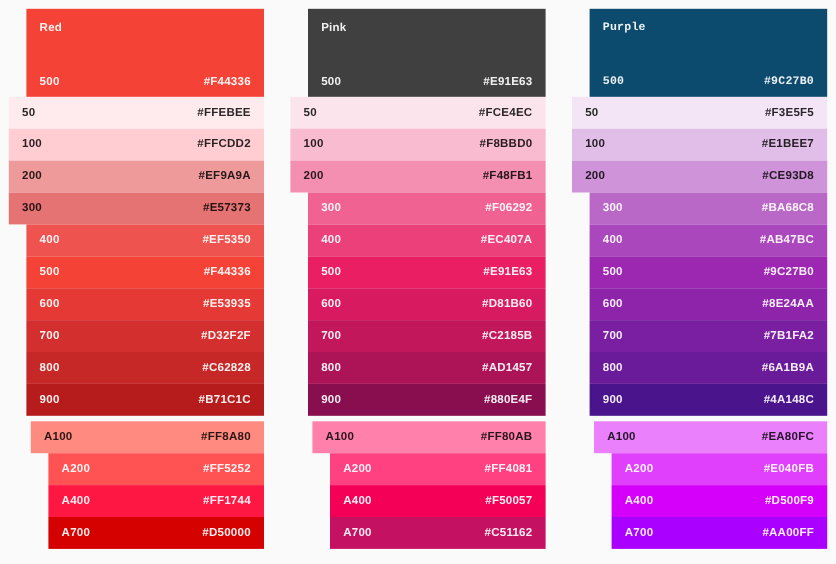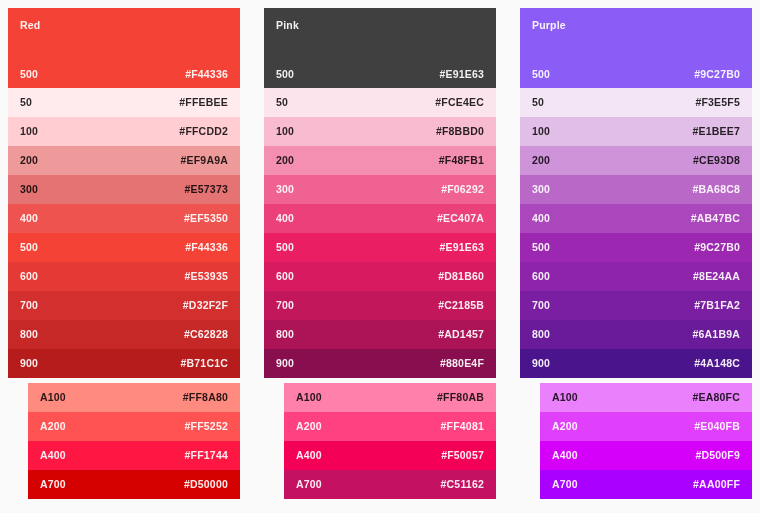--- a/index.html
+++ b/index.html
@@ -67,21 +67,21 @@
     left: 12px;
     top: 12px;
     font-size: 10.5px;
     font-weight: bold;
     letter-spacing: 0.2px;
   }
 
   .swatch-name { text-align: right; }
   .swatch-hex  { text-align: left; }
 
-  .on-dark  { color: rgba(255,255,255,0.92); }
+  .on-dark  { color: rgba(255,255,255,0.92); margin-left: 16px; }
   .on-light { color: rgba(0,0,0,0.84); }
 </style>
 </head>
 <body style="background: rgb(250, 250, 250);">
 
 <div id="palette-board">
     <div class="palette-card">
       <div class="swatch swatch-header on-dark" style="background: rgb(244, 67, 54);">
         <span class="palette-title">Red</span>
         <span class="swatch-name">500</span>
@@ -209,21 +209,21 @@
           <span class="swatch-name">A400</span>
           <span class="swatch-hex">#F50057</span>
         </div>
         <div class="swatch on-dark" style="background: rgb(197, 17, 98);">
           <span class="swatch-name">A700</span>
           <span class="swatch-hex">#C51162</span>
         </div>
       </div>
     </div>
     <div class="palette-card">
-      <div class="swatch swatch-header on-dark" style="background: #8b5cf6;">
+      <div class="swatch swatch-header on-dark" style="background: #0c4a6e; font-family: Liberation Mono, monospace;">
         <span class="palette-title">Purple</span>
         <span class="swatch-name">500</span>
         <span class="swatch-hex">#9C27B0</span>
       </div>
       <div class="swatch-group primary-group">
         <div class="swatch on-light" style="background: rgb(243, 229, 245);">
           <span class="swatch-name">50</span>
           <span class="swatch-hex">#F3E5F5</span>
         </div>
         <div class="swatch on-light" style="background: rgb(225, 190, 231);">

